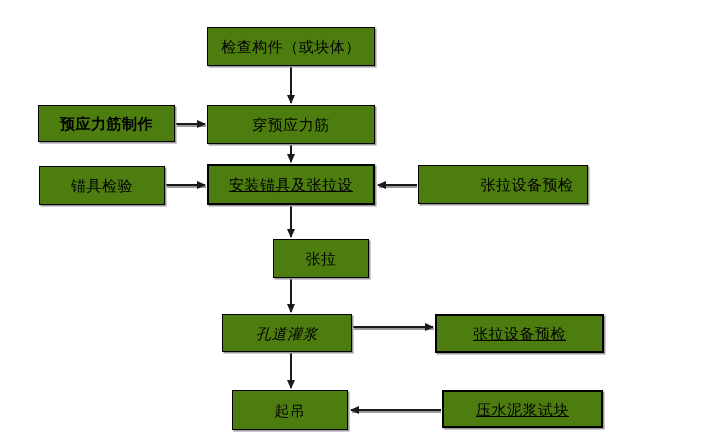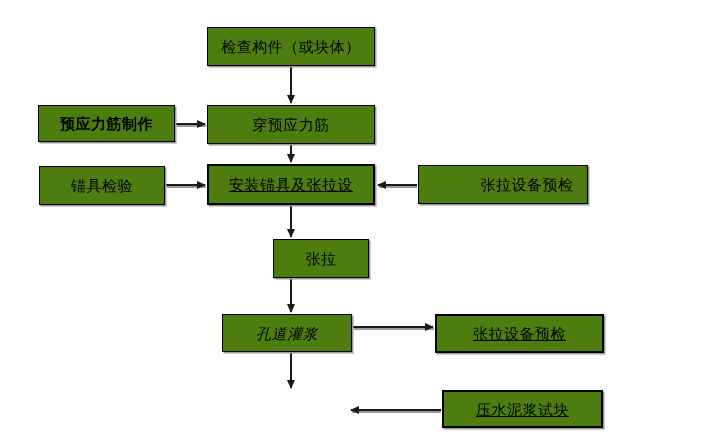--- a/index.html
+++ b/index.html
@@ -163,18 +163,21 @@
   </div>
 
   <div class="node" id="n-grouting">
     <span class="label">孔道灌浆</span>
   </div>
 
   <div class="node thick" id="n-make-sample">
     <span class="label">张拉设备预检</span>
   </div>
 
+  <div class="node" id="n-lift">
+    <span class="label">起吊</span>
+  </div>
 
   <div class="node thick" id="n-press-sample">
     <span class="label">压水泥浆试块</span>
   </div>
 
 </div>
 
 </body></html>

